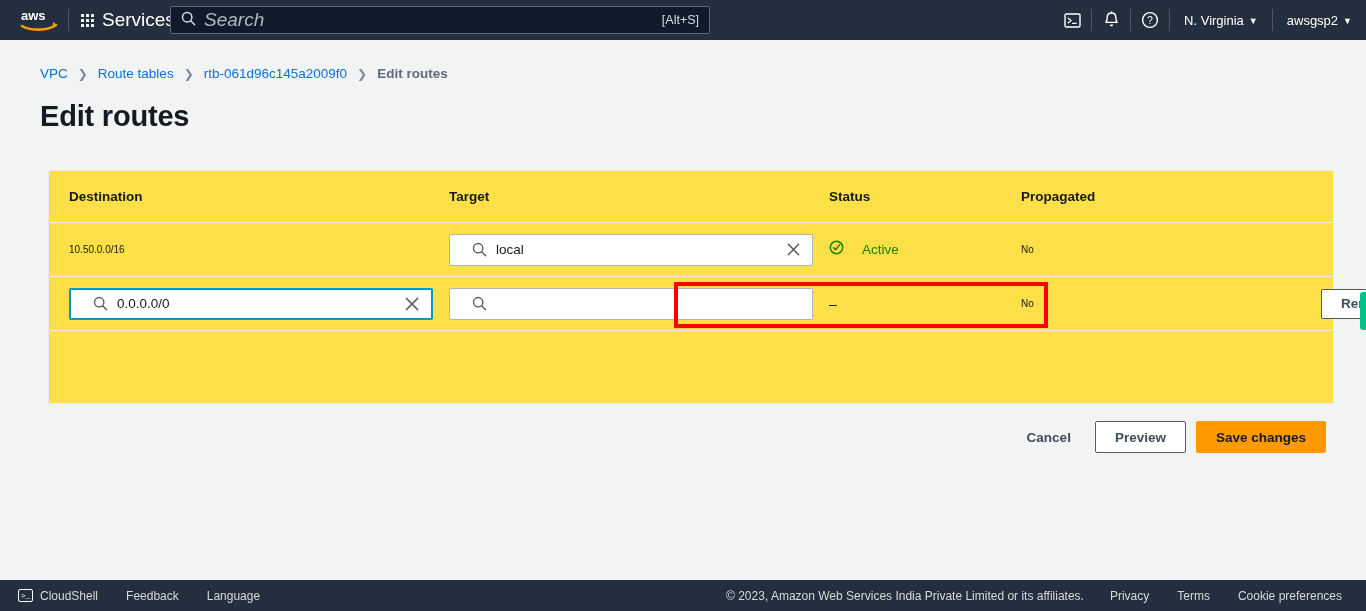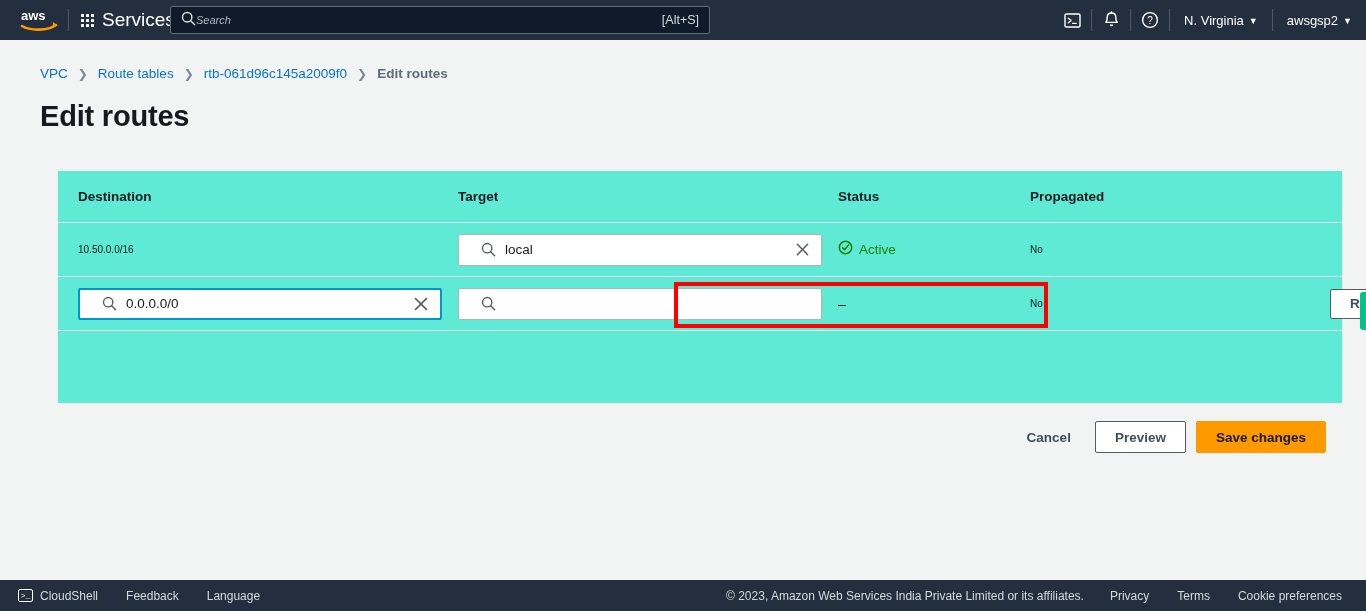--- a/index.html
+++ b/index.html
@@ -46,22 +46,23 @@
     background: #0f1b2a;
     border: 1px solid #5f6b7a;
     border-radius: 2px;
     display: flex; align-items: center;
     padding: 0 10px;
   }
   .search-wrap svg { flex: 0 0 auto; }
   .search-input-text {
     flex: 1 1 auto;
     color: #aeb7c2;
-    font-size: 11px;
+    font-size: 19px;
     font-style: italic;
+    margin-left: 8px;
   }
   .search-hint {
     color: #d5dbe0; font-size: 12.5px; font-style: normal;
   }
 
   .nav-right {
     position: absolute; right: 0; top: 0; height: 40px;
     display: flex; align-items: center;
   }
   .nav-icon-btn {
@@ -91,23 +92,23 @@
 
   
   .page-title {
     position: absolute; left: 40px; top: 100px;
     font-size: 29px; font-weight: bold; color: #16191f;
     letter-spacing: -0.2px;
   }
 
   
   .card {
-    position: absolute; left: 57px; top: 170px;
+    position: absolute; left: 48px; top: 170px;
     width: 1286px; height: 234px;
-    background: #5eead4;
+    background: #fde047;
     border: 1px solid #e9ebed;
     border-radius: 2px;
   }
 
   .row {
     position: relative;
     display: flex; align-items: center;
     padding: 0 20px;
     border-bottom: 1px solid #e9ebed;
   }
@@ -144,21 +145,21 @@
     flex: 1 1 auto; margin-left: 9px;
     font-size: 13.5px; color: #16191f;
     white-space: nowrap; overflow: hidden;
   }
   .inp .clear {
     flex: 0 0 auto; width: 22px; height: 22px;
     display: flex; align-items: center; justify-content: center;
     cursor: pointer;
   }
 
-  .status-cell { display: flex; align-items: center; gap: 6px; }
+  .status-cell { display: flex; align-items: center; gap: 18px; }
   .status-text { font-size: 13.5px; color: #1d8102; }
   .dash { font-size: 14px; color: #16191f; }
 
   
   .btn {
     display: inline-flex; align-items: center; justify-content: center;
     font-size: 13.5px; font-weight: bold;
     border-radius: 2px; cursor: pointer;
     white-space: nowrap;
   }

